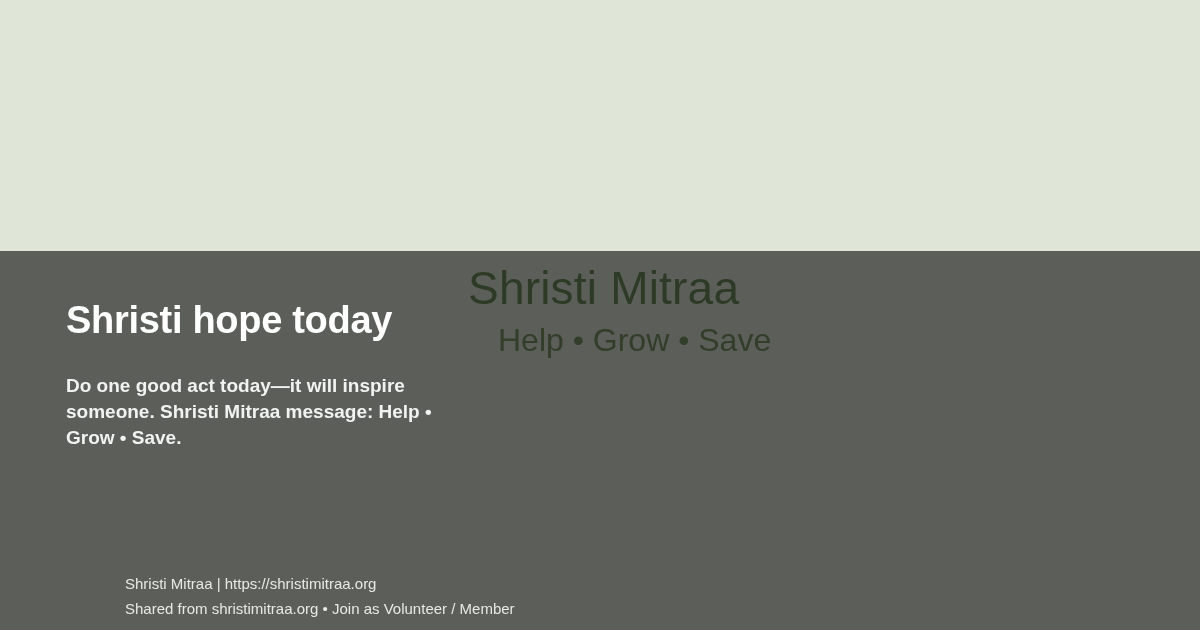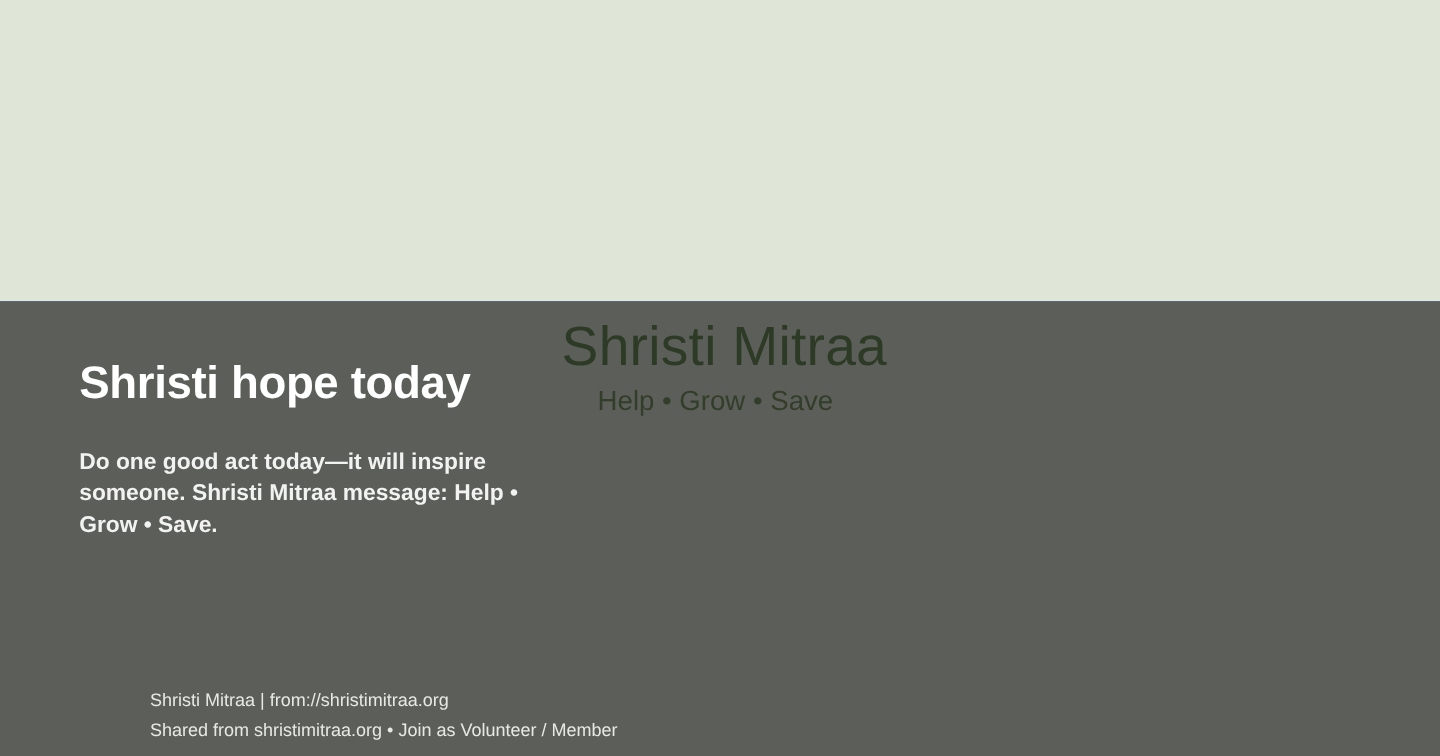--- a/index.html
+++ b/index.html
@@ -12,21 +12,21 @@
 
   body {
     font-family: "Liberation Sans", sans-serif;
     background: #5c5f59;
   }
 
   .og-card {
     position: relative;
     width: 1200px;
     height: 630px;
-    background: #3b82f6;
+    background: #ef4444;
     overflow: hidden;
   }
 
   
   .top-band {
     position: absolute;
     left: 0;
     top: 0;
     width: 1200px;
     height: 251px;
@@ -57,21 +57,21 @@
     font-weight: 400;
     line-height: 1.15;
     color: #2d3a26;
     letter-spacing: 0.2px;
     white-space: nowrap;
   }
 
   .brand-tagline {
     margin-top: 6px;
     margin-left: 30px;
-    font-size: 23px;
+    font-size: 32px;
     font-weight: 400;
     line-height: 1.2;
     color: #323d2a;
     white-space: nowrap;
   }
 
   
   .headline {
     position: absolute;
     left: 66px;
@@ -125,17 +125,17 @@
   <div class="brand-block">
     <div class="brand-name">Shristi Mitraa</div>
     <div class="brand-tagline">Help • Grow • Save</div>
   </div>
 
   <div class="headline">Shristi hope today</div>
 
   <div class="description">Do one good act today—it will inspire someone. Shristi Mitraa message: Help • Grow • Save.</div>
 
   <div class="footer">
-    <div class="footer-line">Shristi Mitraa | from://shristimitraa.org</div>
+    <div class="footer-line">Shristi Mitraa | https://shristimitraa.org</div>
     <div class="footer-line">Shared from shristimitraa.org • Join as Volunteer / Member</div>
   </div>
 
 </div>
 
 </body></html>

